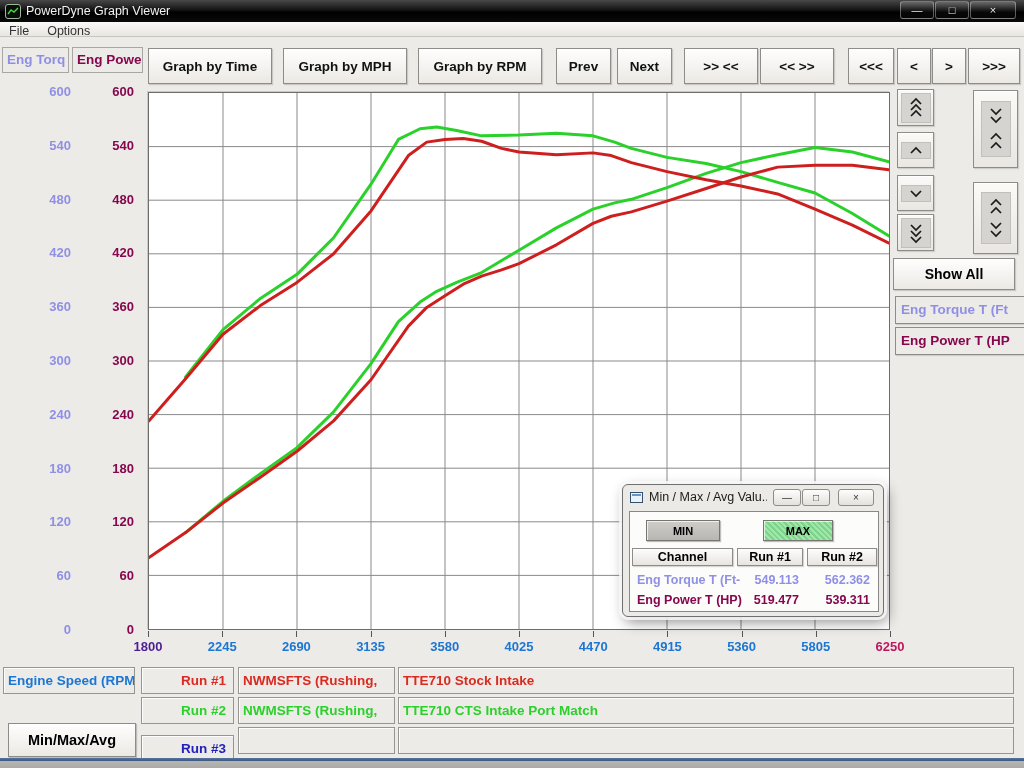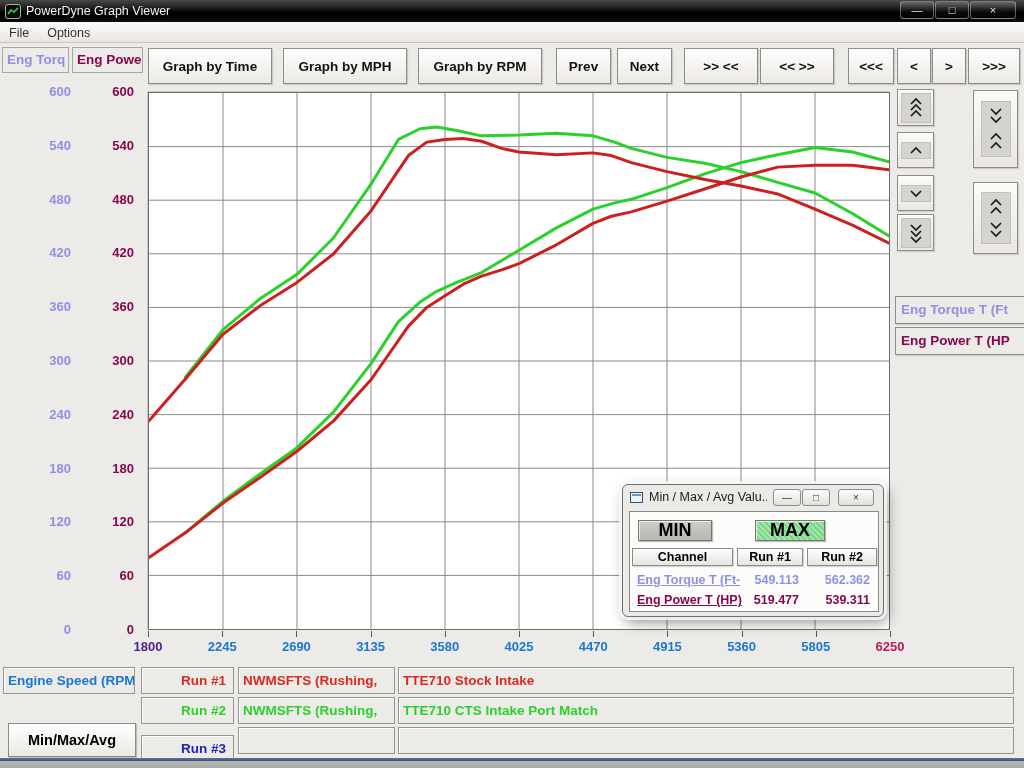--- a/index.html
+++ b/index.html
@@ -15,23 +15,23 @@
   .app-ico { width:16px; height:15px; margin-left:5px; background:#0c0c0c;
     border:1px solid #9db89d; border-radius:3px; display:flex; align-items:center; justify-content:center; }
   .cap-btns { position:absolute; right:8px; top:1px; display:flex; }
   .cap-btn { width:34px; height:18px; margin-left:1px; color:#EDEDED; font-size:11px;
     display:flex; align-items:center; justify-content:center;
     background:linear-gradient(rgba(255,255,255,.22),rgba(255,255,255,.05) 45%,rgba(0,0,0,.25));
     border:1px solid rgba(255,255,255,.35); border-radius:3px; text-shadow:0 1px 1px #000; }
   .cap-btn.close { width:46px; }
 
   
-  #menubar { position:absolute; left:0; top:22px; width:1024px; height:21px;
+  #menubar { position:absolute; left:0; top:22px; width:1024px; height:15px;
     background:linear-gradient(#FBFAF8,#E9E6E1); border-bottom:1px solid #C9C6C1;
-    display:flex; align-items:flex-end; }
+    display:flex; align-items:flex-start; }
   .menu-item { font-size:12.5px; color:#333; padding:2px 9px; }
 
   
   .tab-btn { position:absolute; top:47px; height:26px; border:1px solid #A9A7A3;
     background:#EDEBE7; font-weight:bold; font-size:13.5px; line-height:24px;
     padding-left:4px; white-space:nowrap; overflow:hidden; }
   .tb-btn { position:absolute; top:48px; height:36px; border:1px solid #8E8C88;
     background:linear-gradient(#FEFEFE,#ECE9E4);
     box-shadow:inset 0 1px 0 #fff, 1px 1px 1px rgba(0,0,0,.15);
     font-weight:bold; font-size:13.5px; color:#111;
@@ -89,28 +89,28 @@
   .mm-ico { width:13px; height:11px; margin-left:7px; border:1px solid #35506E;
     background:#EAF2FA; position:relative; }
   .mm-ico:after { content:""; position:absolute; left:1px; top:1px; width:9px; height:2px; background:#6E94C0; }
   .mm-cap { position:absolute; top:4px; height:17px; width:28px;
     background:linear-gradient(#FDFDFD,#E3E1DD); border:1px solid #8E8C88; border-radius:3px;
     font-size:10px; color:#333; display:flex; align-items:center; justify-content:center; }
   #mm-panel { position:absolute; left:6px; top:26px; width:250px; height:101px;
     background:#FCFCFB; border:1px solid #8A8886; }
   .mm-btn { position:absolute; top:8px; height:21px; border:1px solid #77756F;
     box-shadow:inset 1px 1px 0 rgba(255,255,255,.7), 1px 1px 1px rgba(0,0,0,.25);
-    font-weight:bold; font-size:18px; display:flex; align-items:center; justify-content:center; }
+    font-weight:bold; font-size:11px; display:flex; align-items:center; justify-content:center;margin-left:8px; }
   #mm-min { left:8px; width:74px; background:linear-gradient(#CFCDC9,#B8B6B2); }
   #mm-max { left:125px; width:70px;
     background:repeating-linear-gradient(45deg,#9FE6A8 0 2px,#7BD489 2px 4px); }
   .mm-hdr { position:absolute; top:36px; height:18px; border:1px solid #8E8C88;
     background:linear-gradient(#FDFDFD,#E8E5E0); box-shadow:1px 1px 1px rgba(0,0,0,.15);
     font-weight:bold; font-size:12.5px; display:flex; align-items:center; justify-content:center; }
-  .mm-row-label { position:absolute; left:7px; font-weight:bold; font-size:12.5px; white-space:nowrap;text-decoration:underline; }
+  .mm-row-label { position:absolute; left:7px; font-weight:bold; font-size:12.5px; white-space:nowrap; }
   .mm-val { position:absolute; width:64px; text-align:right; font-weight:bold; font-size:12.5px; }
 </style>
 </head>
 <body>
 
 <div id="app">
 
   <div id="titlebar">
     <span class="app-ico">
       <svg width="12" height="9" viewBox="0 0 12 9">
@@ -270,20 +270,21 @@
     <span class="scr-pad" style="padding:4px 7px;">
       <svg width="14" height="42" viewBox="0 0 14 42">
           <path class="chev" d="M2 8 L7 3 L12 8"></path>
           <path class="chev" d="M2 16 L7 11 L12 16"></path>
           <path class="chev" d="M2 26 L7 31 L12 26"></path>
           <path class="chev" d="M2 34 L7 39 L12 34"></path>
         </svg>
     </span>
   </div>
 
+  <div id="show-all">Show All</div>
   <div class="chan-btn" style="top:296px;color:#8F8FE6;">Eng Torque T (Ft</div>
   <div class="chan-btn" style="top:327px;color:#87074E;">Eng Power T (HP</div>
 
   <div class="cell lf" style="left:3px;top:667px;width:132px;color:#1B76D4;">Engine Speed (RPM</div>
 
   <div class="cell rt" style="left:141px;top:667px;width:93px;color:#D92B21;">Run #1</div>
   <div class="cell lf" style="left:238px;top:667px;width:157px;color:#D92B21;">NWMSFTS (Rushing,</div>
   <div class="cell lf" style="left:398px;top:667px;width:616px;color:#D92B21;">TTE710 Stock Intake</div>
 
   <div class="cell rt" style="left:141px;top:697px;width:93px;color:#2BD12B;">Run #2</div>

